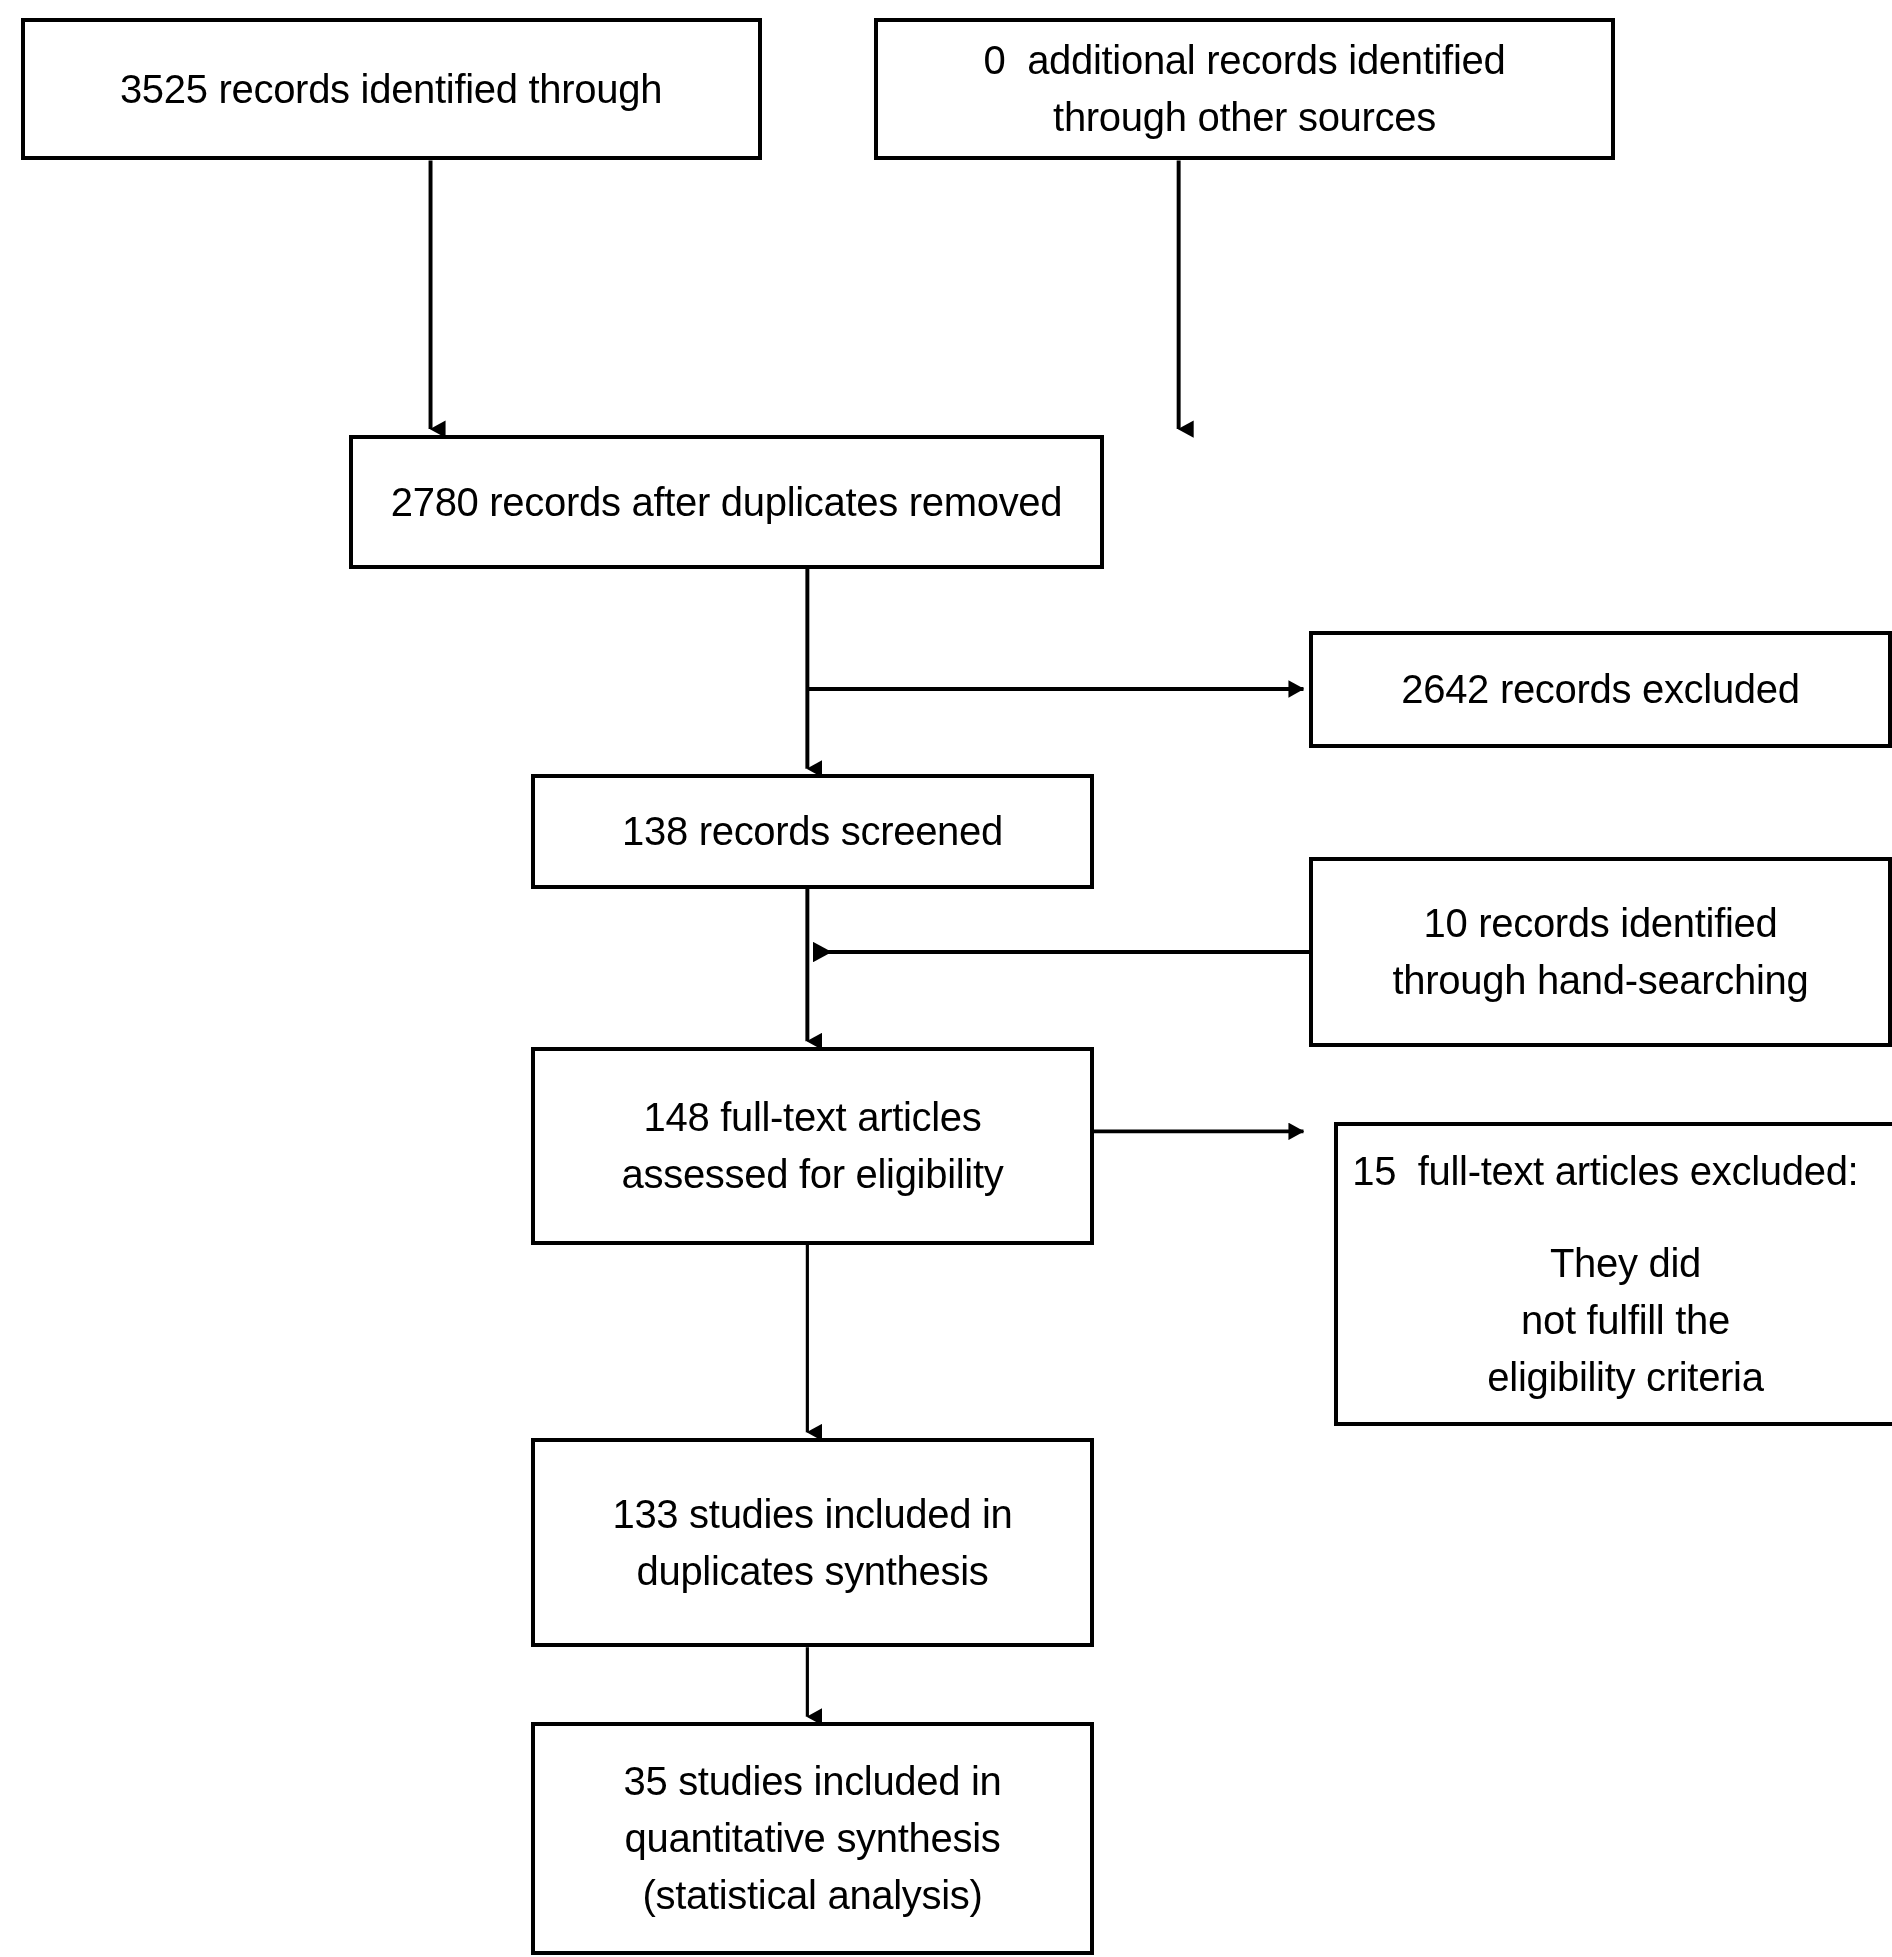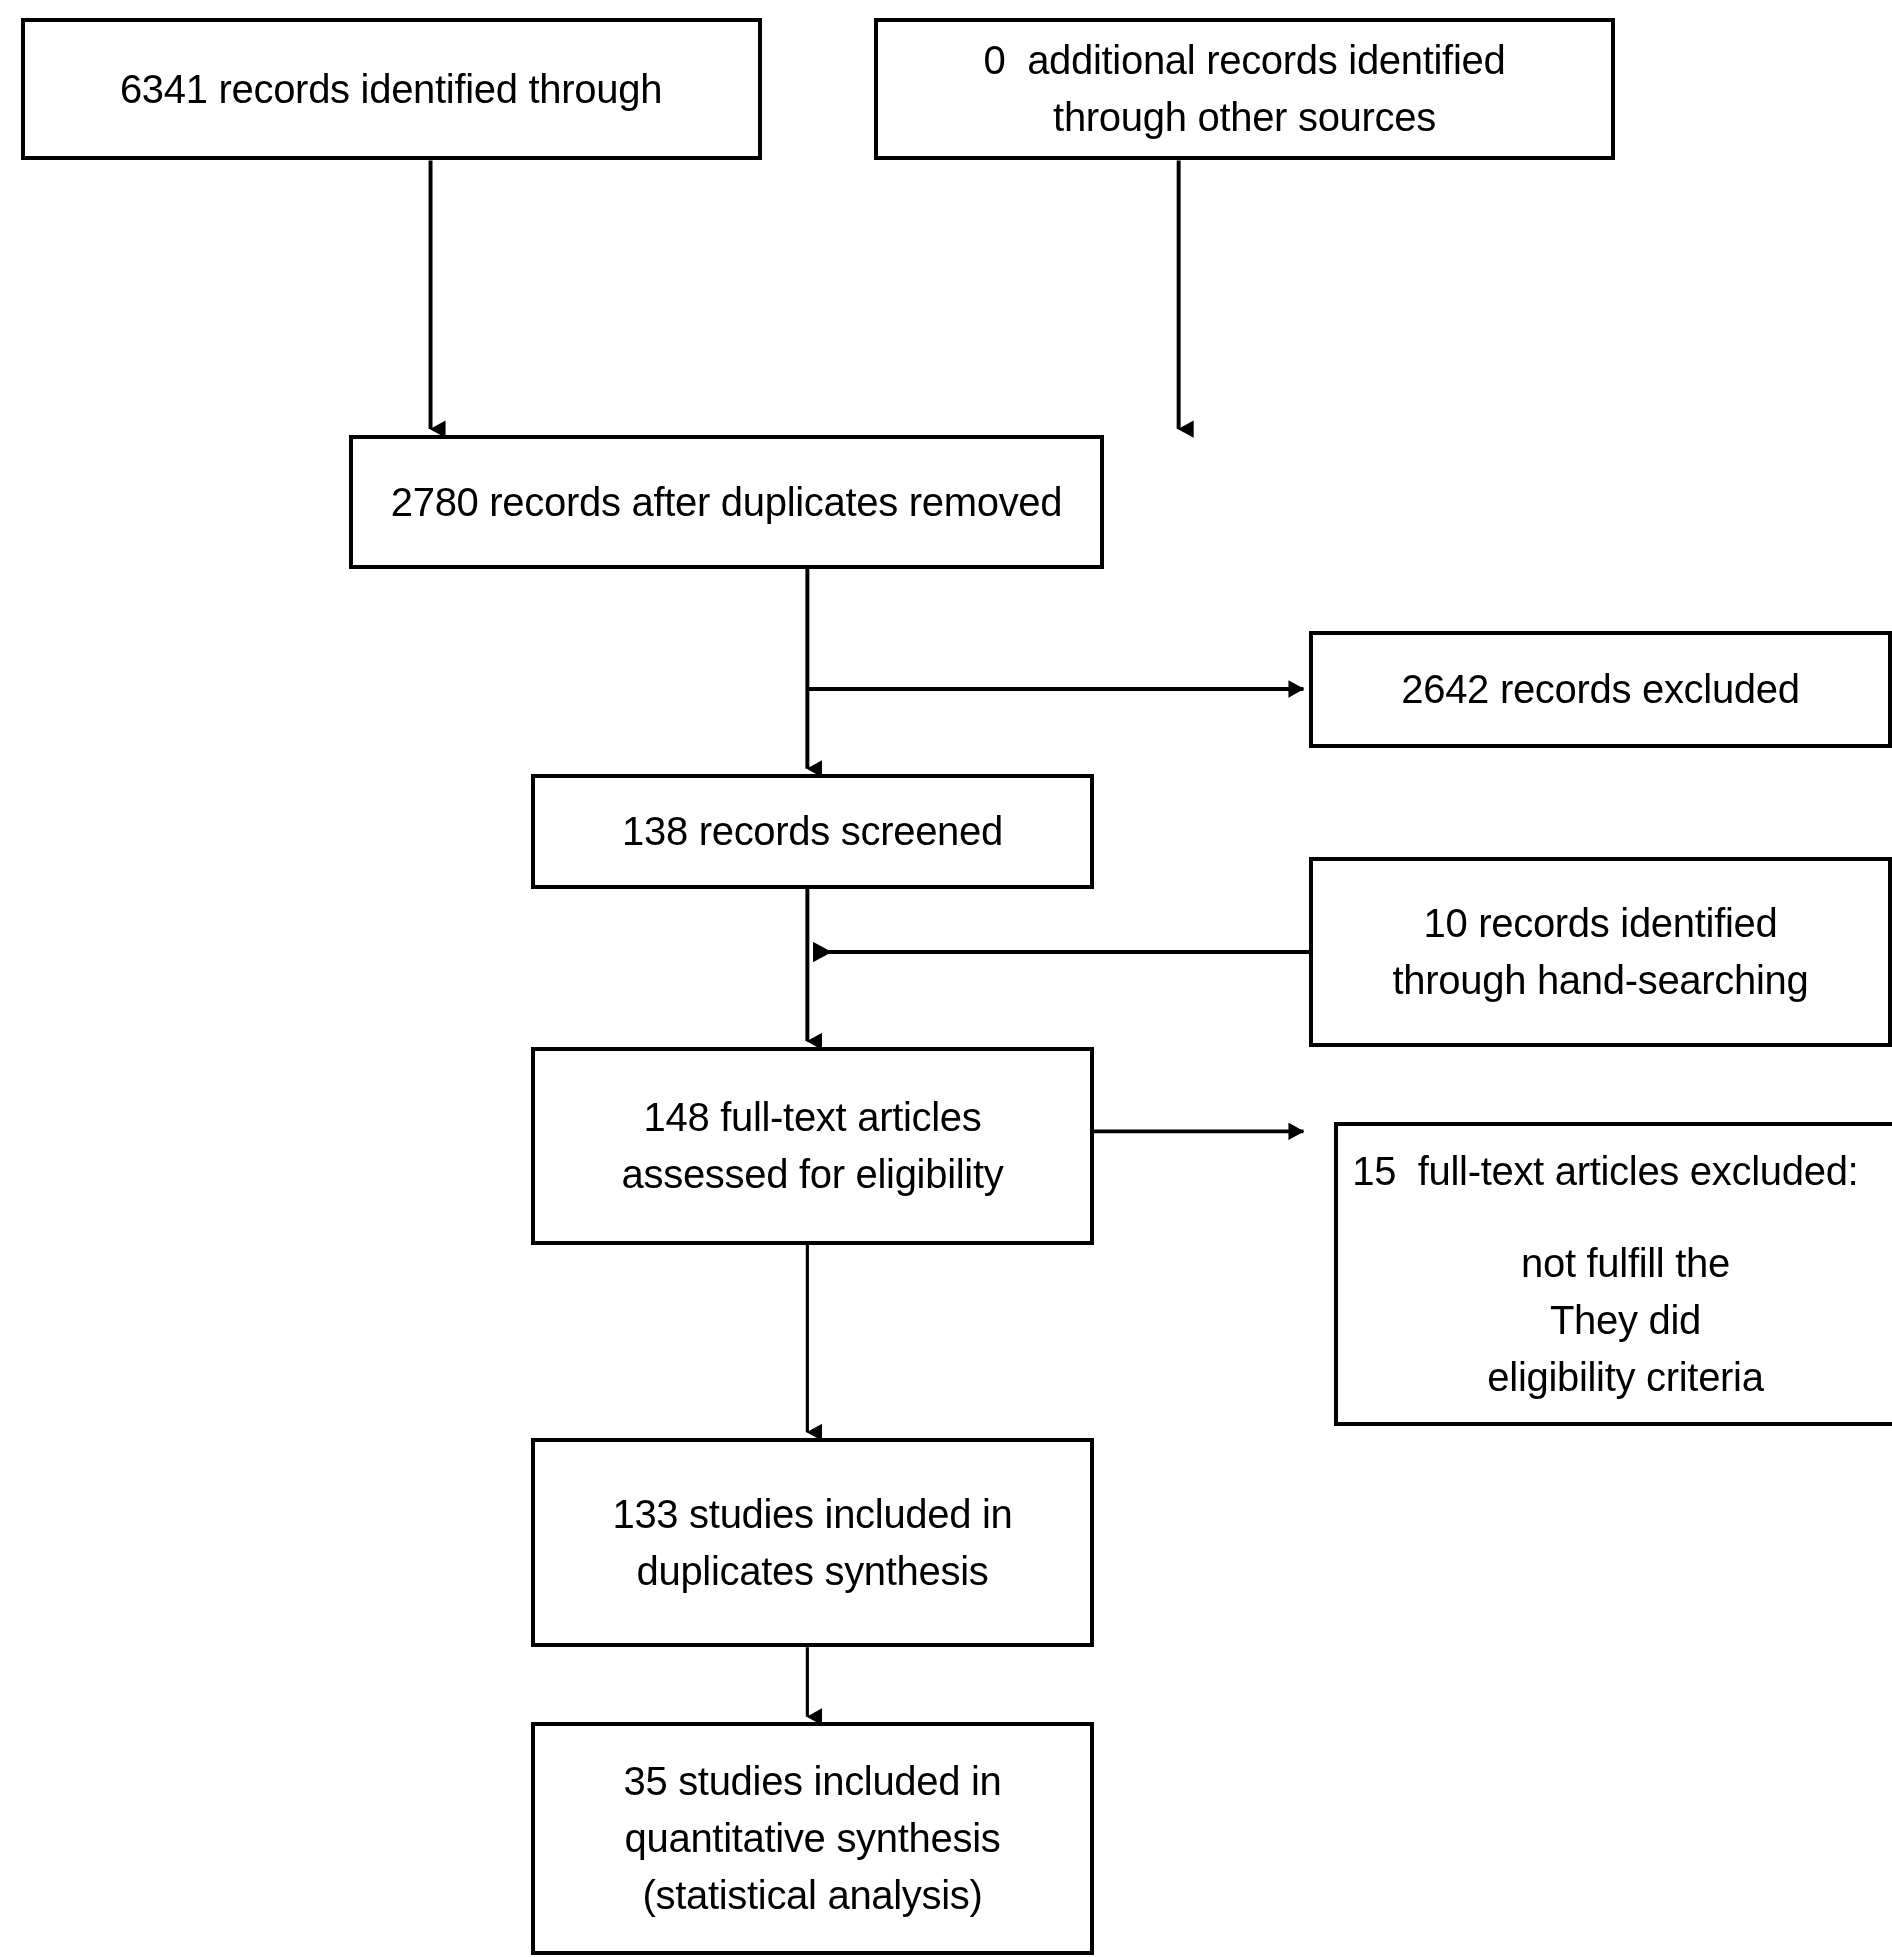--- a/index.html
+++ b/index.html
@@ -101,21 +101,21 @@
     <line x1="1657" y1="1205" x2="1030" y2="1205" stroke="#000000" stroke-width="5" marker-end="url(#arrow-left)"></line>
 
     <line x1="1022" y1="1575" x2="1022" y2="1813" stroke="#000000" stroke-width="4" marker-end="url(#arrow-down)"></line>
 
     <line x1="1384" y1="1432" x2="1650" y2="1432" stroke="#000000" stroke-width="5" marker-end="url(#arrow-right)"></line>
 
     <line x1="1022" y1="2085" x2="1022" y2="2173" stroke="#000000" stroke-width="4" marker-end="url(#arrow-down)"></line>
   </svg>
 
   <div class="flow-box" id="box-db-search">
-    <span class="line">6341 records identified through</span>
+    <span class="line">3525 records identified through</span>
   </div>
 
   <div class="flow-box" id="box-other-sources">
     <span class="line">0  additional records identified</span>
     <span class="line">through other sources</span>
   </div>
 
   <div class="flow-box" id="box-duplicates">
     <span class="line">2780 records after duplicates removed</span>
   </div>
@@ -134,22 +134,22 @@
   </div>
 
   <div class="flow-box" id="box-fulltext">
     <span class="line">148 full-text articles</span>
     <span class="line">assessed for eligibility</span>
   </div>
 
   <div class="flow-box" id="box-ft-excluded">
     <span class="line excl-header">15  full-text articles excluded:</span>
     <div class="reason-block">
+      <span class="line">They did</span>
       <span class="line">not fulfill the</span>
-      <span class="line">They did</span>
       <span class="line">eligibility criteria</span>
     </div>
   </div>
 
   <div class="flow-box" id="box-qualitative">
     <span class="line">133 studies included in</span>
     <span class="line">duplicates synthesis</span>
   </div>
 
   <div class="flow-box" id="box-quantitative">

